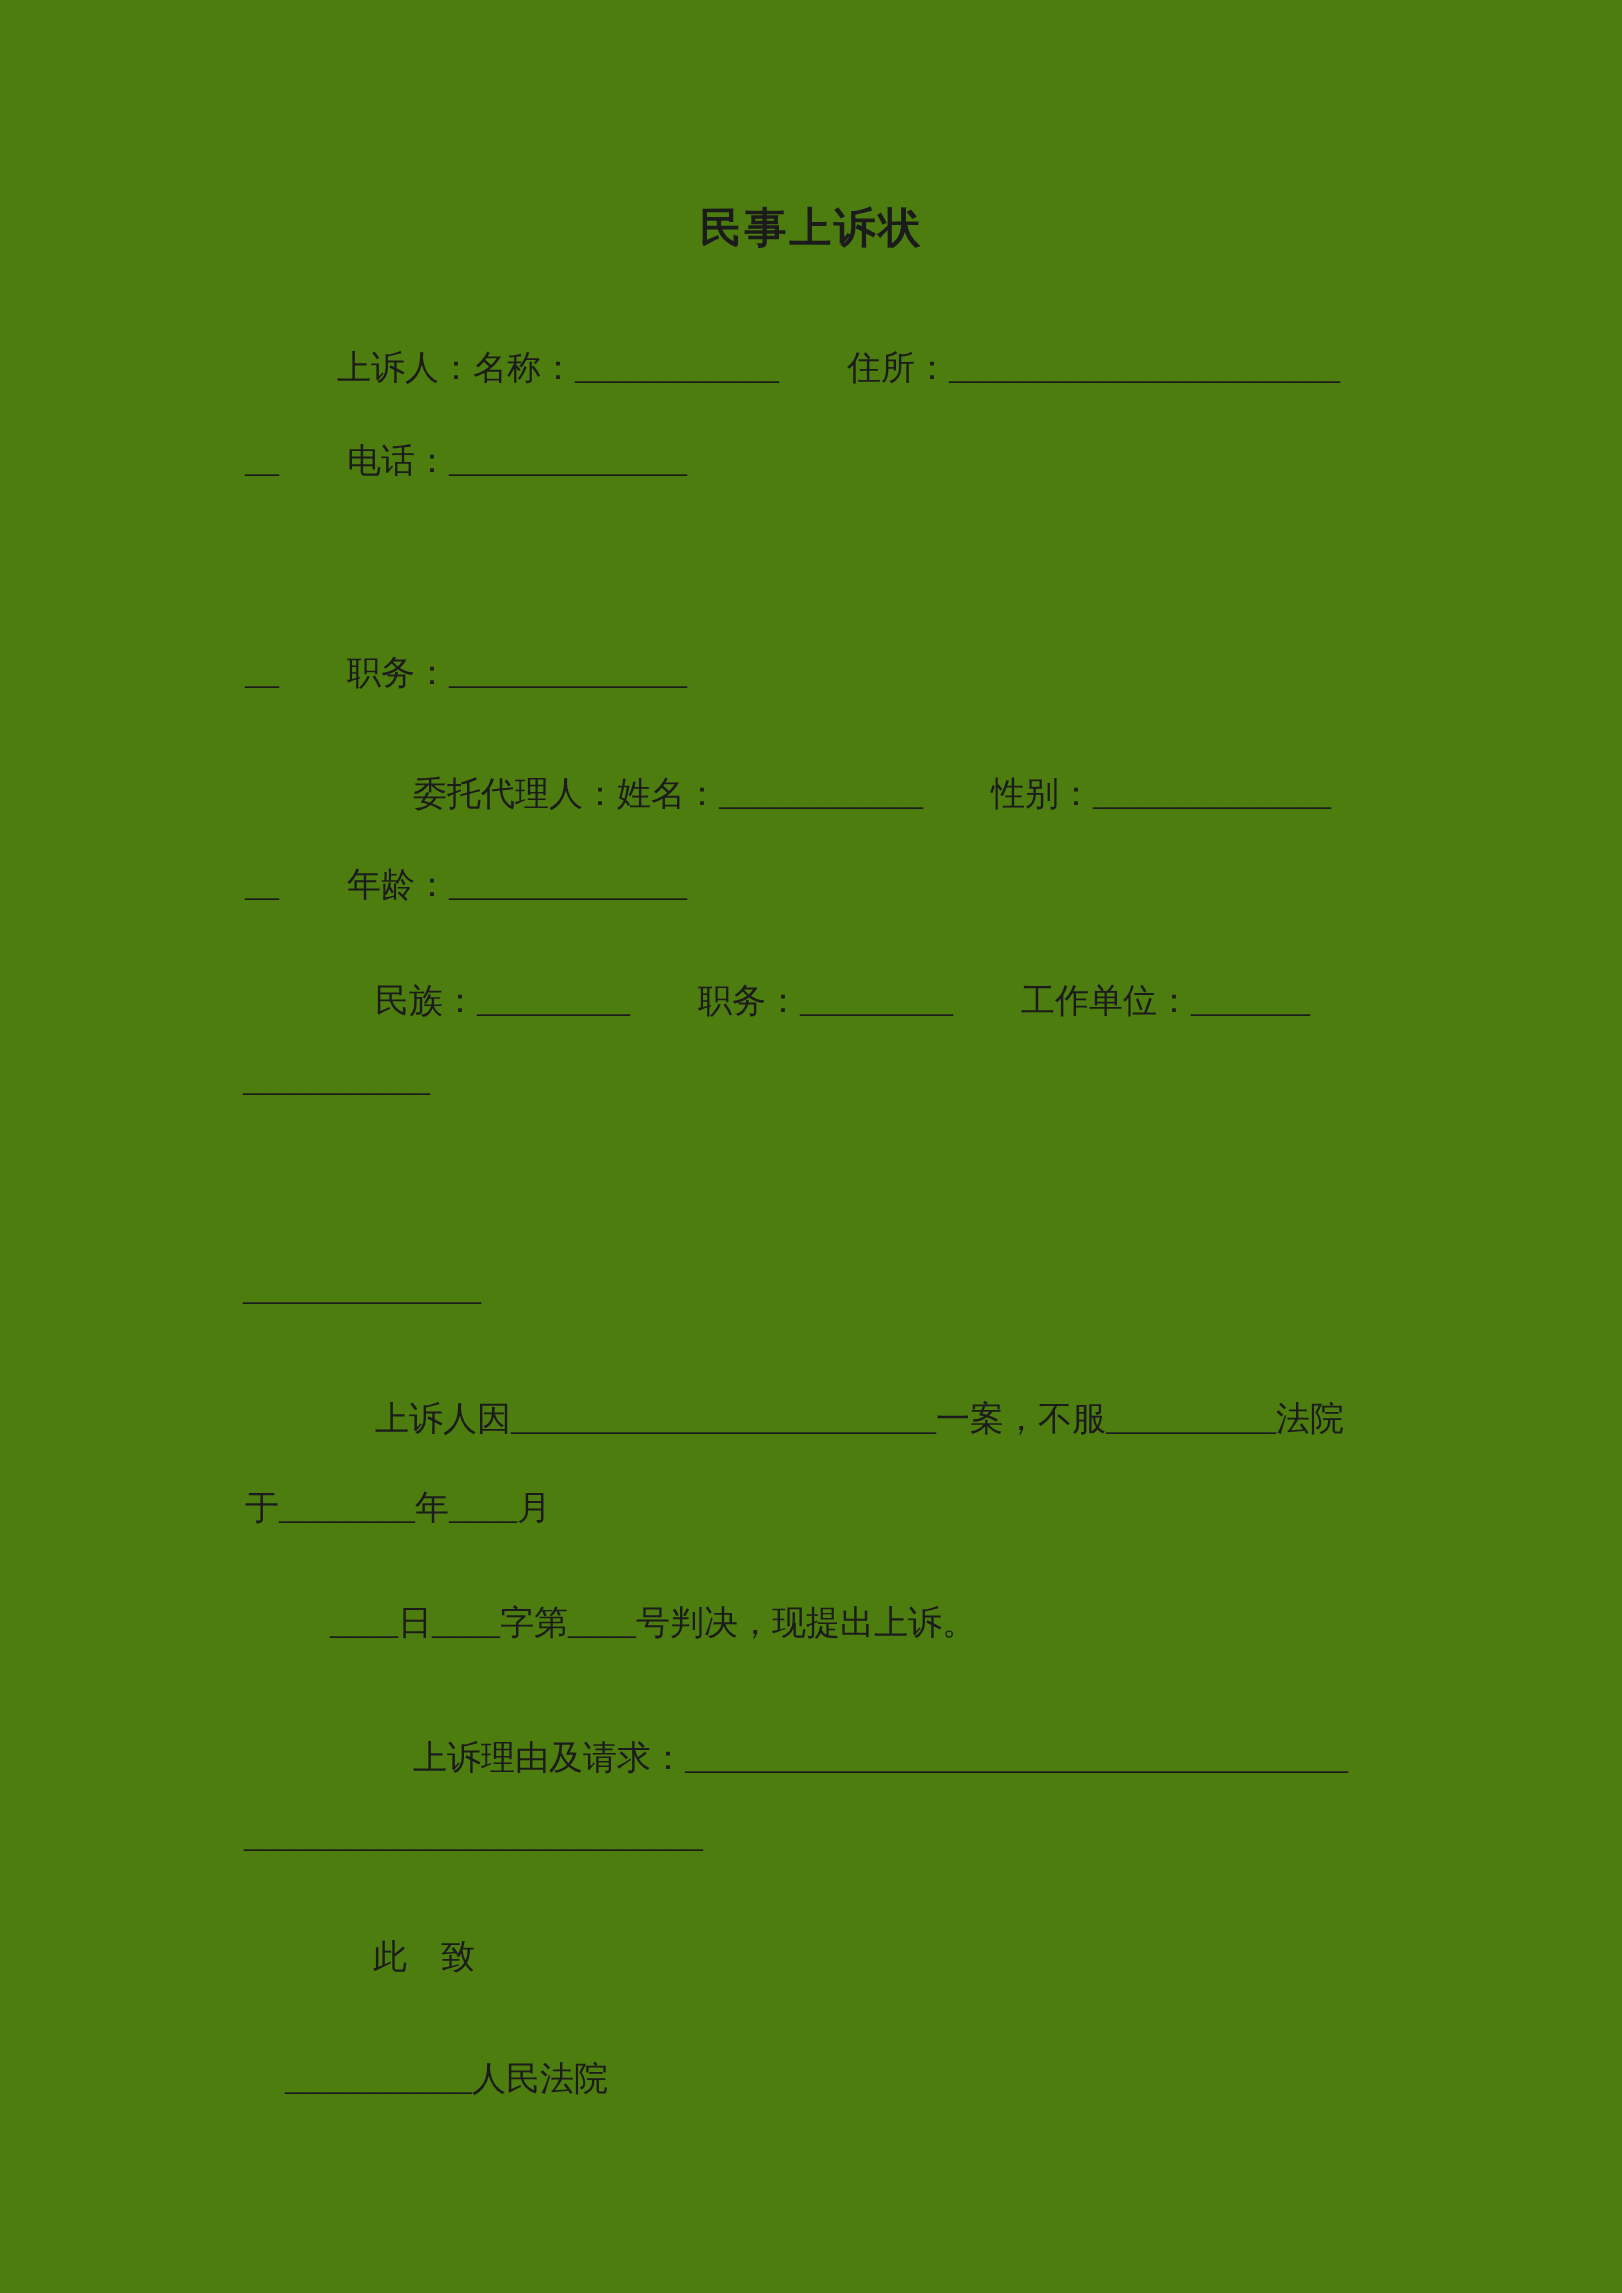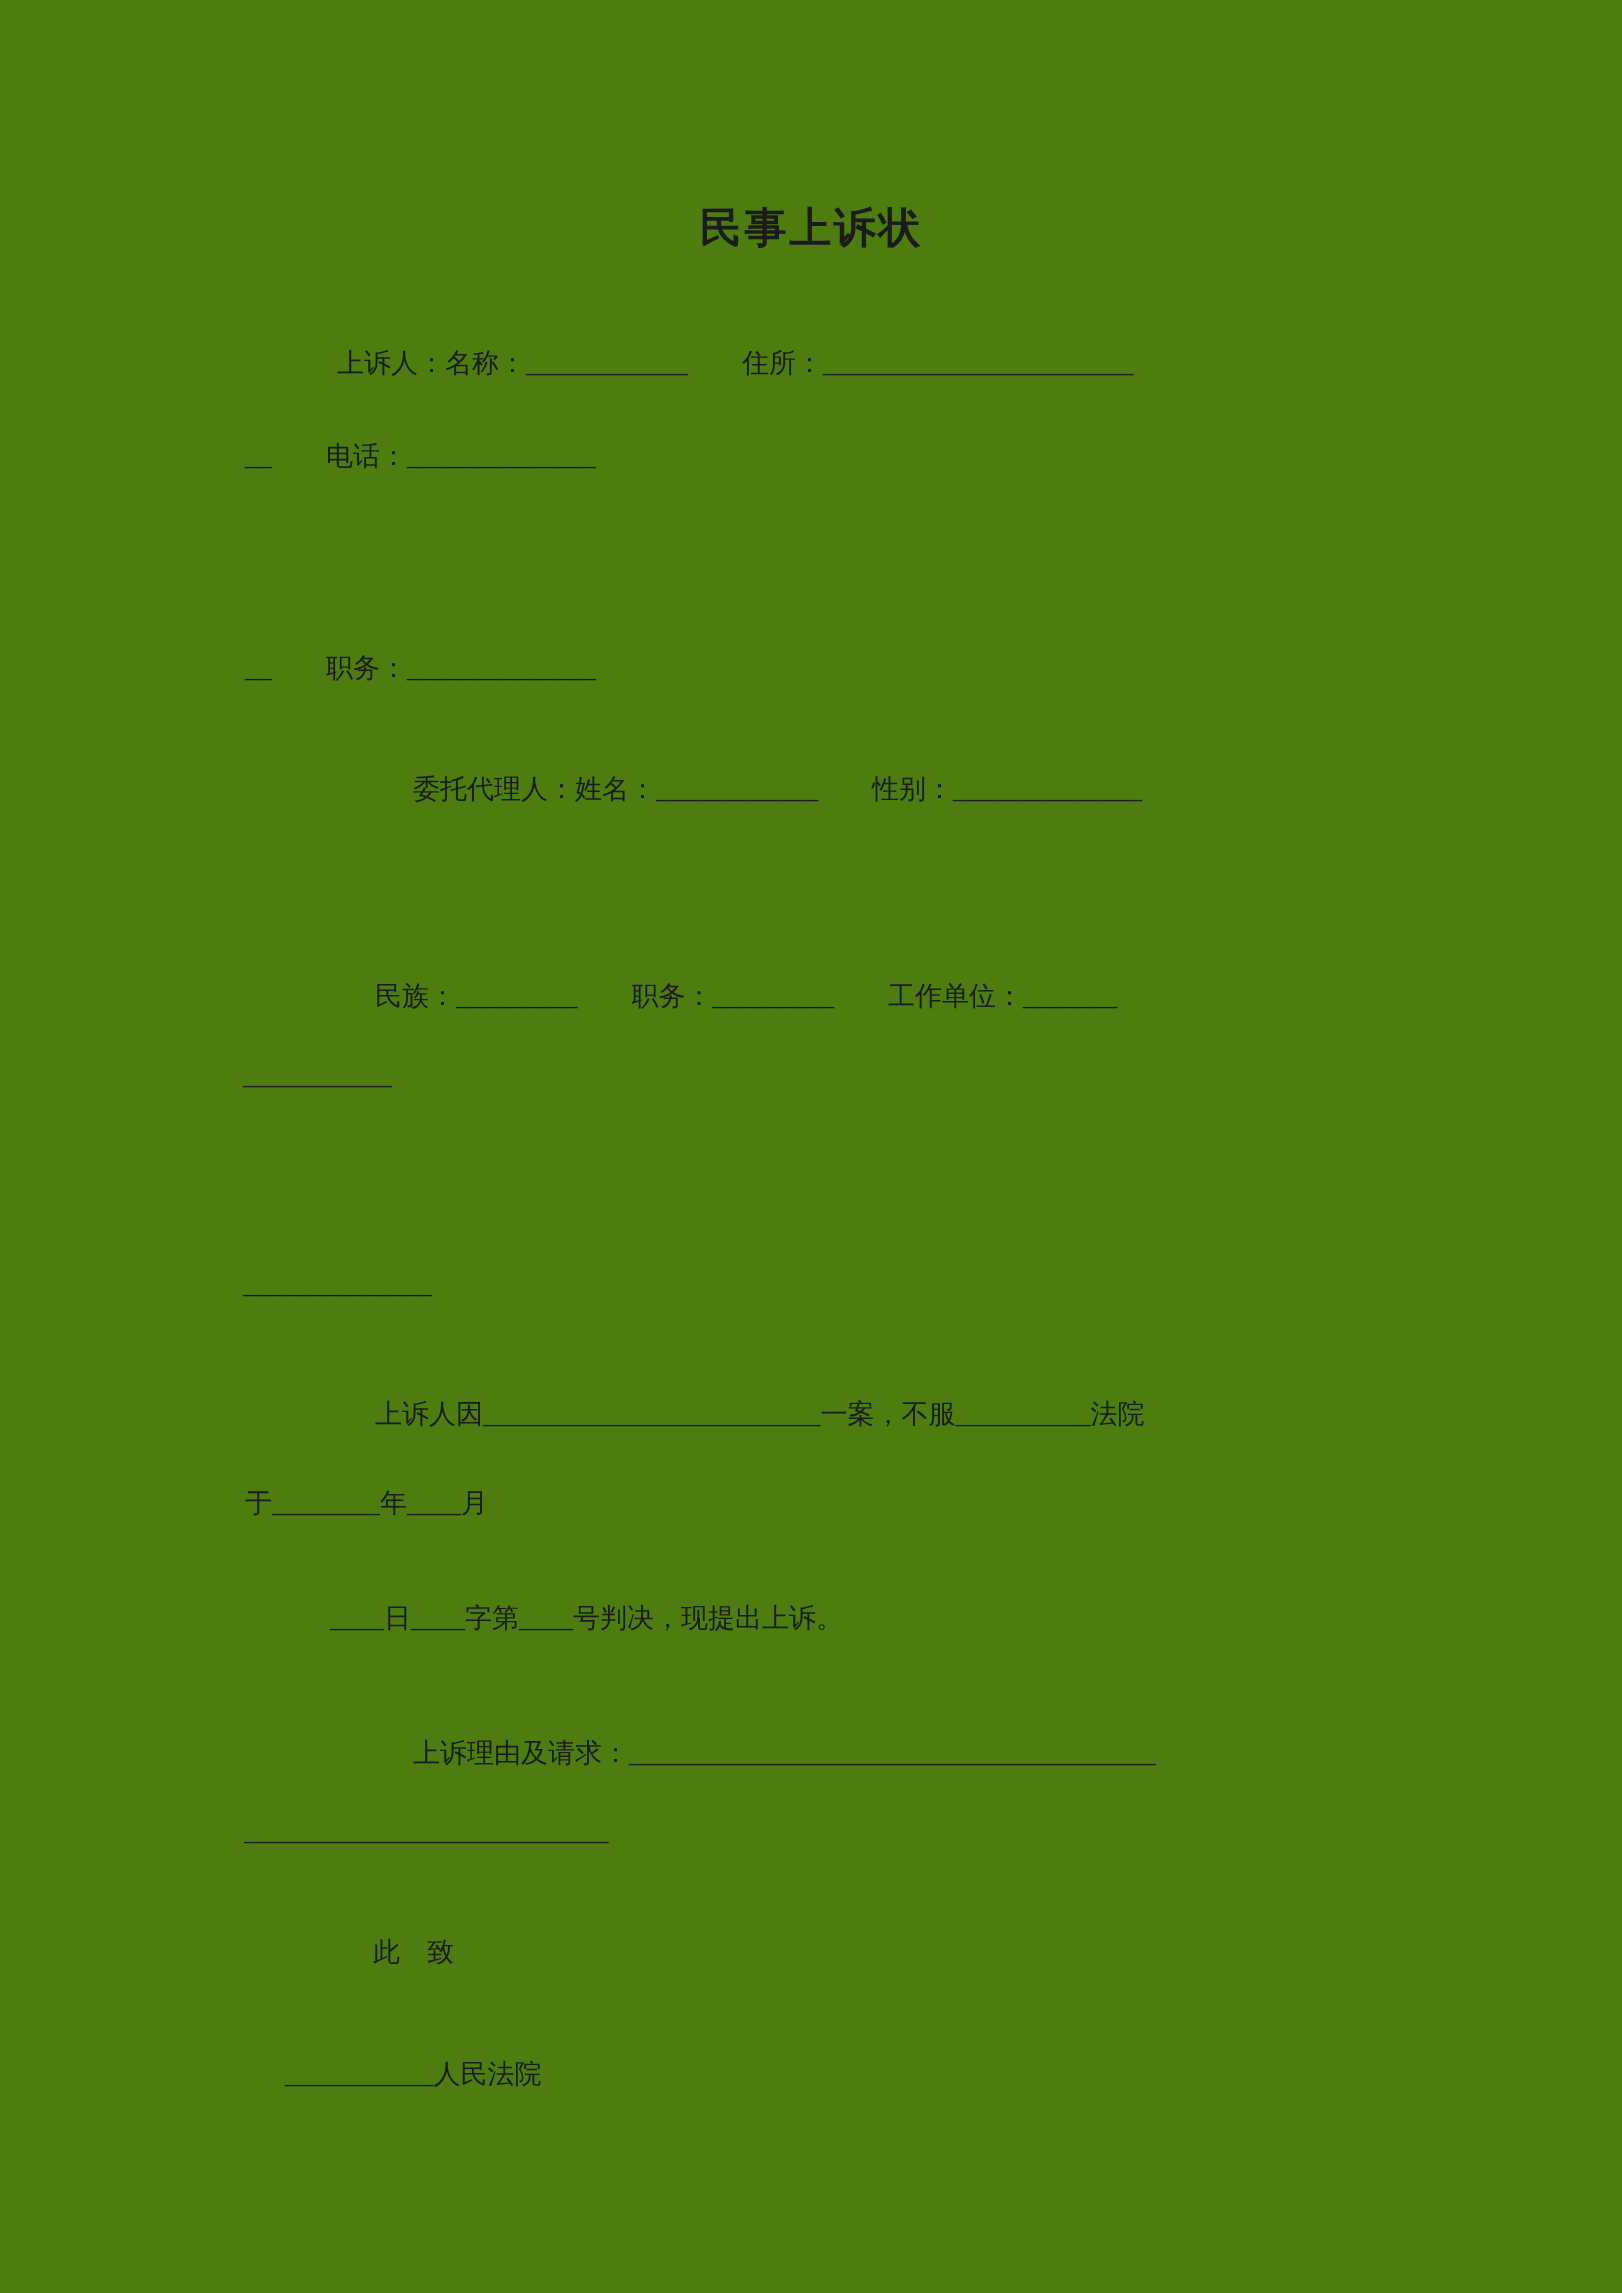--- a/index.html
+++ b/index.html
@@ -23,21 +23,21 @@
     width: 100%;
     margin: 0;
     text-align: center;
     font-size: 42px;
     font-weight: bold;
     letter-spacing: 2.7px;
     white-space: pre;
   }
   .line {
     position: absolute;
-    font-size: 27px;
+    font-size: 34px;
     line-height: 1.15;
     white-space: pre;
     letter-spacing: 0;
   }
 </style>
 </head>
 <body>
 
 <div class="page">
 
@@ -45,20 +45,21 @@
 
   <div class="line" style="left:337px; top:348px;">上诉人：名称：____________　　住所：_______________________</div>
 
   <div class="line" style="left:245px; top:441px;">__　　电话：______________</div>
 
 
   <div class="line" style="left:245px; top:653px;">__　　职务：______________</div>
 
   <div class="line" style="left:413px; top:774px;">委托代理人：姓名：____________　　性别：______________</div>
 
+  <div class="line" style="left:245px; top:865px;">__　　年龄：______________</div>
 
   <div class="line" style="left:375px; top:981px;font-family:Liberation Serif, serif;">民族：_________　　职务：_________　　工作单位：_______</div>
 
   <div class="line" style="left:243px; top:1060px;">___________</div>
 
 
   <div class="line" style="left:243px; top:1269px;">______________</div>
 
   <div class="line" style="left:375px; top:1399px;">上诉人因_________________________一案，不服__________法院</div>
 

